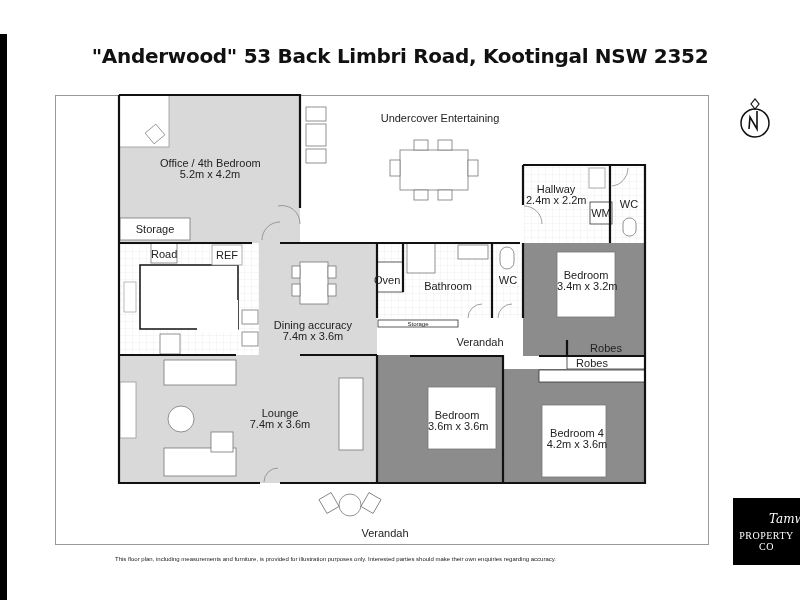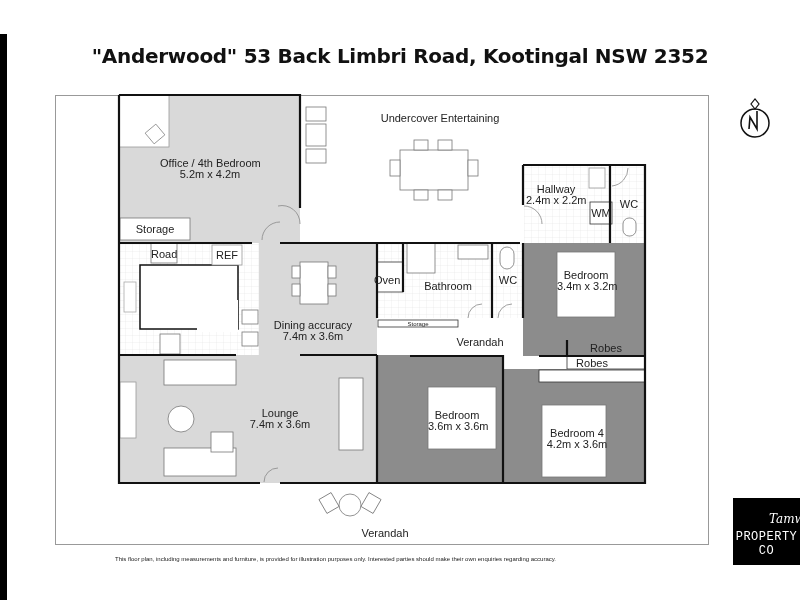--- a/index.html
+++ b/index.html
@@ -7,21 +7,21 @@
   .left-bar{position:absolute;left:0;top:34px;width:7px;height:566px;background:#000;}
   .title{position:absolute;left:0;top:44px;width:800px;text-align:center;font-family:"DejaVu Sans",sans-serif;font-weight:bold;font-size:20px;color:#111;letter-spacing:-0.3px;}
   .frame{position:absolute;left:55px;top:95px;width:654px;height:450px;border:1px solid #999;box-sizing:border-box;}
   svg.plan{position:absolute;left:0;top:0;}
   .lbl{position:absolute;font-size:11px;color:#222;text-align:center;line-height:11px;white-space:nowrap;}
   .lbl.small{font-size:6px;}
   .compass{position:absolute;left:737px;top:97px;width:36px;height:42px;}
   .disclaimer{position:absolute;left:115px;top:556px;font-size:6px;color:#222;white-space:nowrap;}
   .logo{position:absolute;left:733px;top:498px;width:67px;height:67px;background:#000;color:#fff;text-align:center;}
   .logo .script{font-family:"DejaVu Serif",serif;font-style:italic;font-size:12px;display:block;margin-top:14px;padding-left:36px;}
-  .logo .co{font-family:Liberation Mono, monospace;font-size:12px;display:block;margin-top:4px;letter-spacing:0.5px;}
+  .logo .co{font-family:Liberation Serif, serif;font-size:10px;display:block;margin-top:4px;letter-spacing:0.5px;}
 </style>
 </head>
 <body>
 
 <div class="left-bar"></div>
 <div class="title">"Anderwood" 53 Back Limbri Road, Kootingal NSW 2352</div>
 
 <div class="frame"></div>
 
 <svg class="plan" width="800" height="600">

